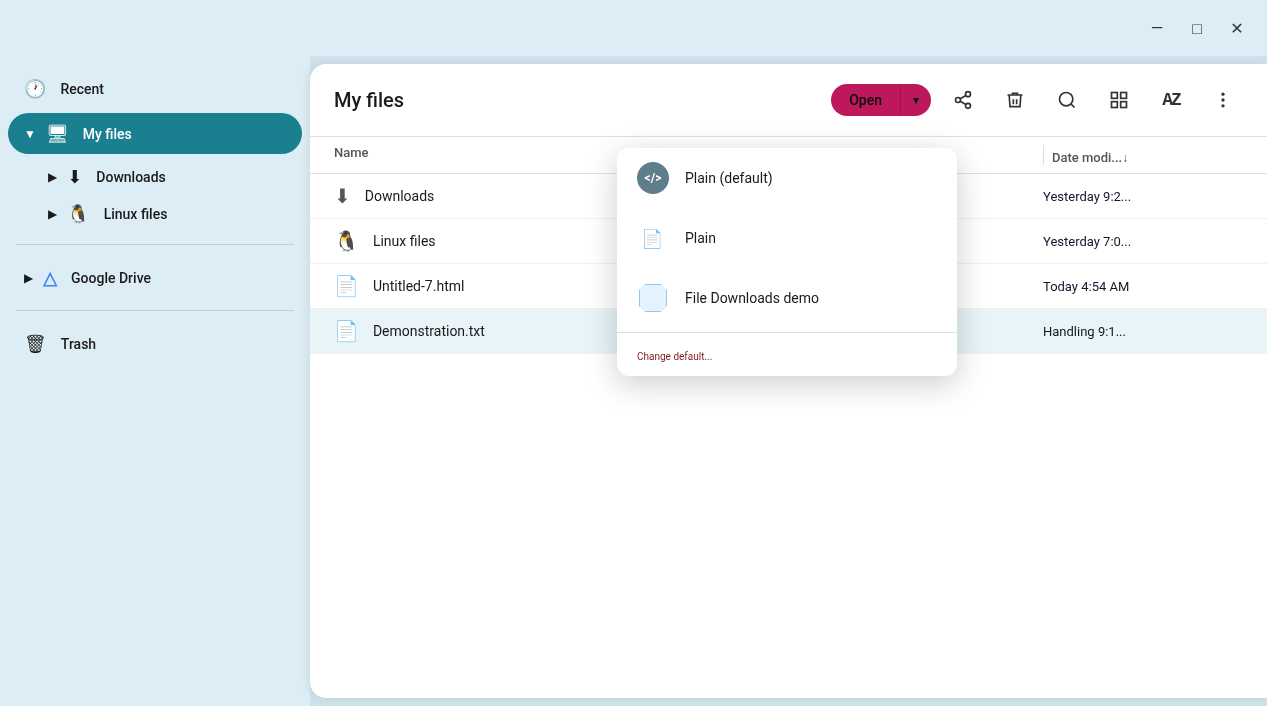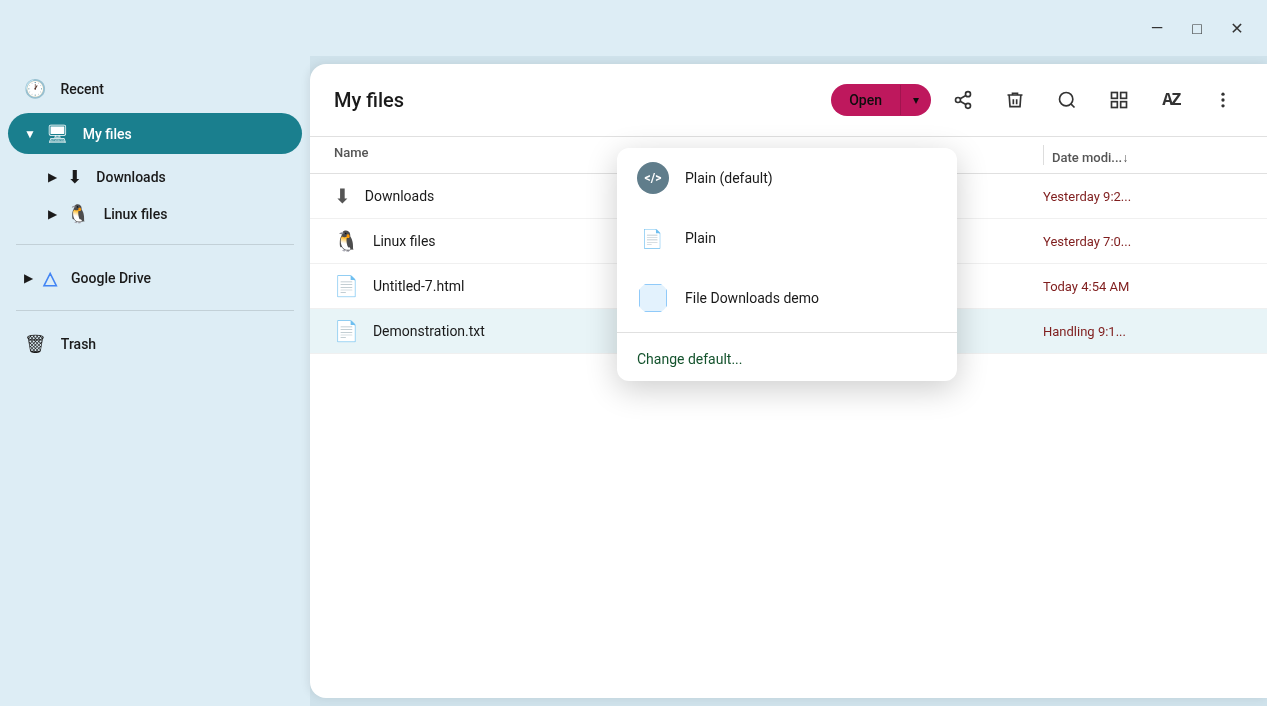--- a/index.html
+++ b/index.html
@@ -167,21 +167,21 @@
     }
     .file-row.selected { background: #e8f4f7; }
     .file-name-cell {
       display: flex;
       align-items: center;
       gap: 14px;
     }
     .file-icon { font-size: 20px; color: #555; }
     .file-type { color: #666; font-size: 13px; }
     .file-size { color: #666; font-size: 13px; }
-    .file-date { color: #7f1d1d; font-size: 13px; }
+    .file-date { color: #0f172a; font-size: 13px; }
     .dropdown-menu {
       position: absolute;
       top: 148px;
       left: 617px;
       width: 340px;
       background: white;
       border-radius: 12px;
       box-shadow: 0 8px 32px rgba(0,0,0,0.2);
       z-index: 20;
       overflow: hidden;
@@ -209,22 +209,22 @@
       font-size: 12px;
       font-weight: bold;
     }
     .dropdown-divider {
       border: none;
       border-top: 1px solid #e0e0e0;
       margin: 4px 0;
     }
     .dropdown-footer {
       padding: 14px 20px;
-      font-size: 14px;
-      color: #14532d;
+      font-size: 10px;
+      color: #7f1d1d;
       cursor: pointer;
     }
 
     
     .vim-icon {
       width: 28px; height: 28px;
       background: #1a1a2e;
       border-radius: 4px;
       display: flex; align-items: center; justify-content: center;
       color: #4caf50;

